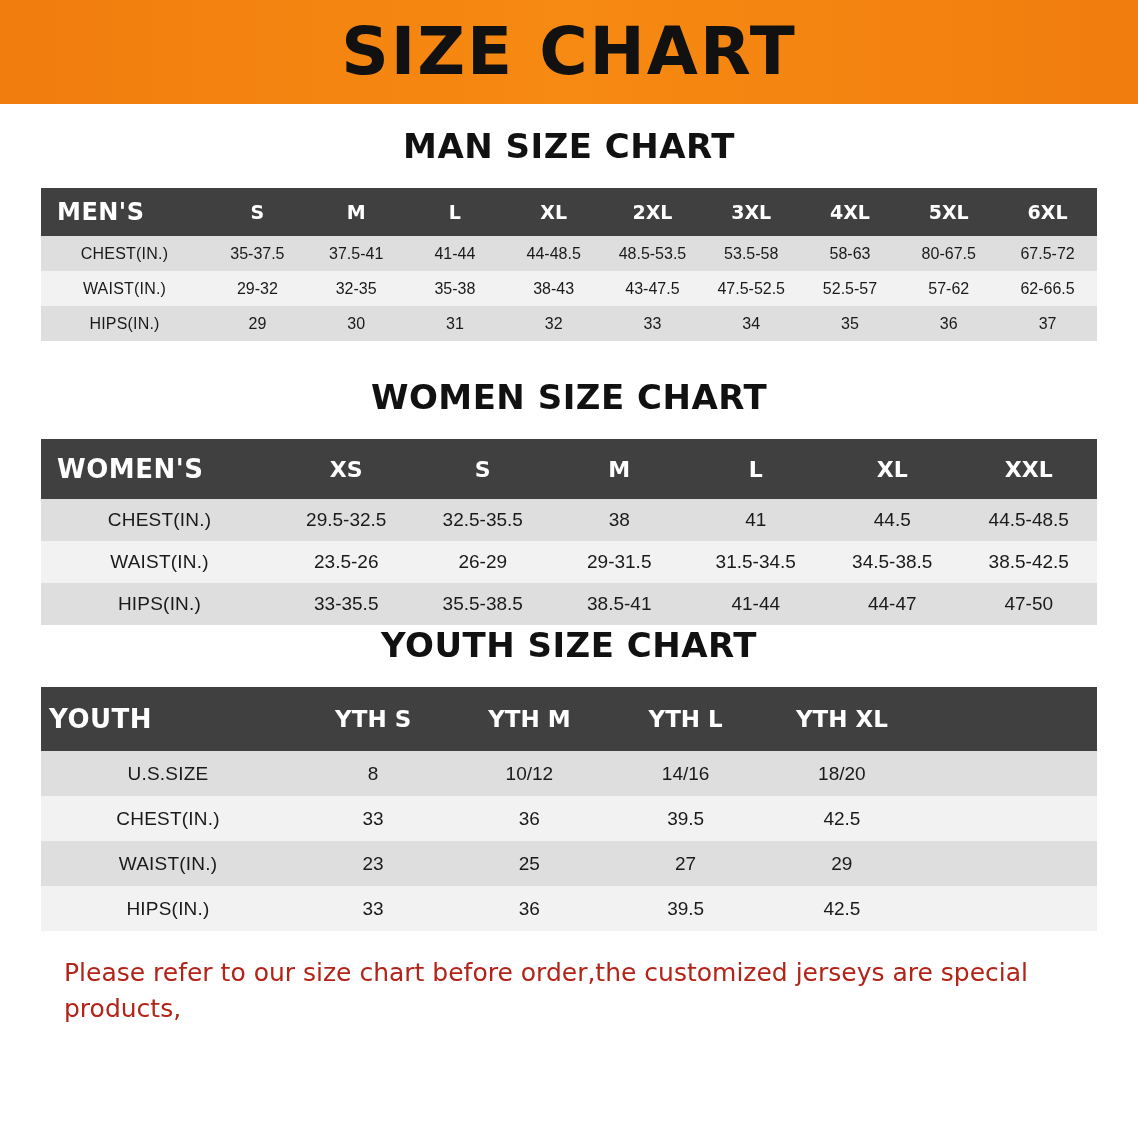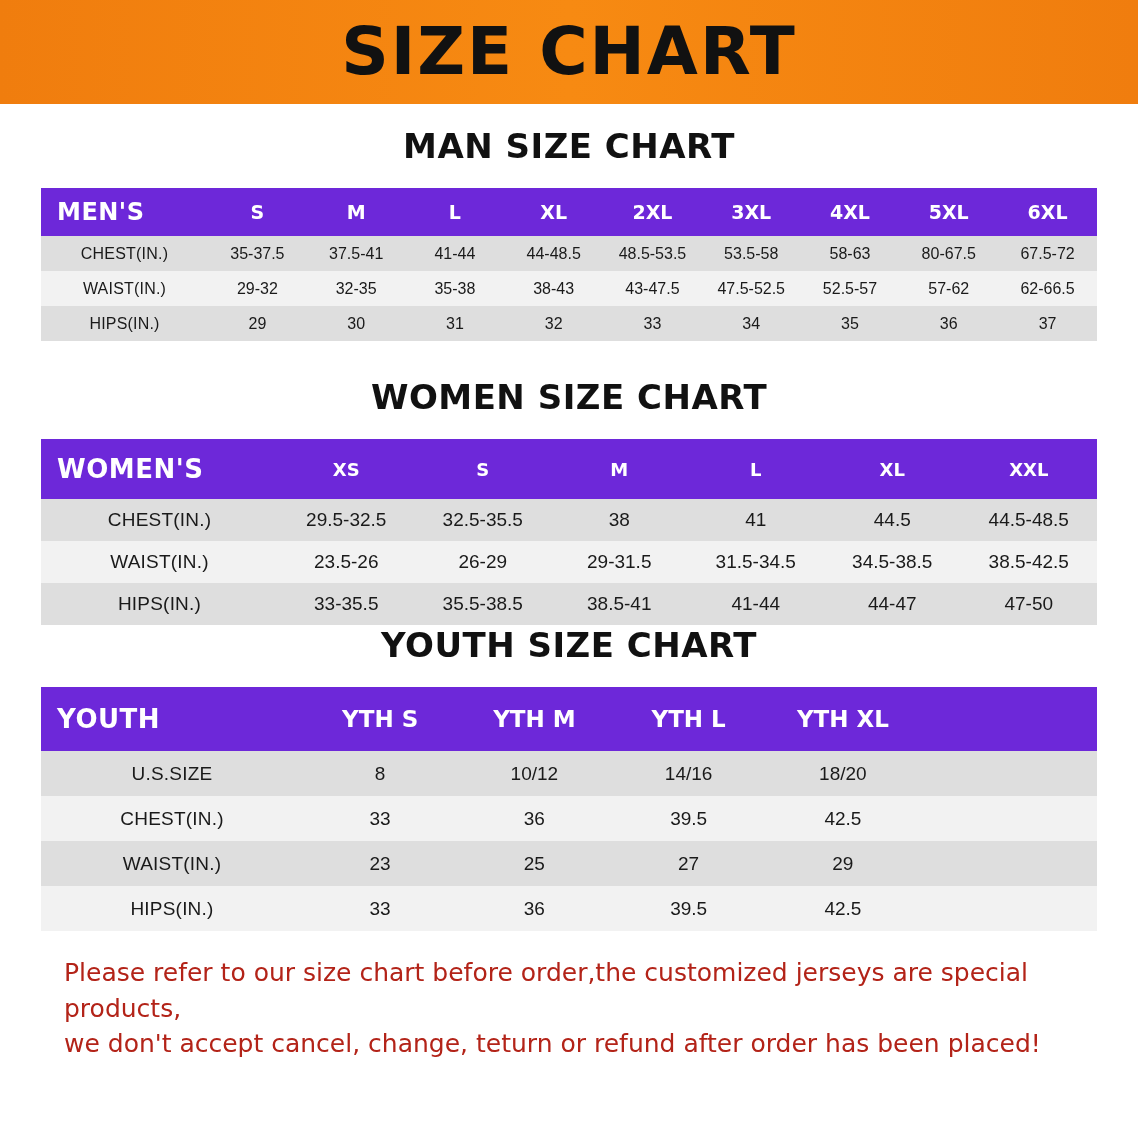--- a/index.html
+++ b/index.html
@@ -59,21 +59,21 @@
     width: 100%;
     border-collapse: collapse;
     table-layout: fixed;
   }
   table.size th, table.size td {
     text-align: center;
     vertical-align: middle;
   }
   
   table.size thead tr {
-    background: #6d28d9;
+    background: #404040;
     border-radius: 18px;
   }
   table.size thead th {
     color: #ffffff;
     font-family: "DejaVu Sans", sans-serif;
     font-weight: 700;
   }
   table.size thead th.corner {
     text-align: left;
     padding-left: 16px;
@@ -94,29 +94,29 @@
   tr.plain { background: #f2f2f2; }
 
   
   #men-table thead th { height: 46px; font-size: 19px; }
   #men-table thead th.corner { font-size: 24px; }
   #men-table tbody tr { height: 35px; }
   #men-table tbody td { font-size: 16px; }
   #men-table tbody td.rowlabel { font-size: 16px; }
 
   
-  #women-table thead th { height: 58px; font-size: 18px; }
+  #women-table thead th { height: 58px; font-size: 22px; }
   #women-table thead th.corner { font-size: 26px; }
   #women-table tbody tr { height: 42px; }
   #women-table tbody td { font-size: 19px; }
   #women-table tbody td.rowlabel { font-size: 19px; }
 
   
   #youth-table thead th { height: 62px; font-size: 23px; }
-  #youth-table thead th.corner { font-size: 26px; }
+  #youth-table thead th.corner { font-size: 26px; padding-left: 8px; }
   #youth-table tbody tr { height: 45px; }
   #youth-table tbody td { font-size: 19px; }
   #youth-table tbody td.rowlabel { font-size: 19px; }
 
   .tbl-men   { margin-top: 22px; }
   .tbl-women { margin-top: 22px; }
   .tbl-youth { margin-top: 22px; }
 
   
   .note {
@@ -287,16 +287,15 @@
           <td>39.5</td>
           <td>42.5</td>
           <td></td>
         </tr>
       </tbody>
     </table>
   </div>
 
   <div class="note">
     <span class="line">Please refer to our size chart before order,the customized jerseys are special products,</span>
-    <span class="line">we don't accept cancel, change, teturn or refund after order has been placed!</span>
   </div>
 
 </div>
 
 </body></html>

